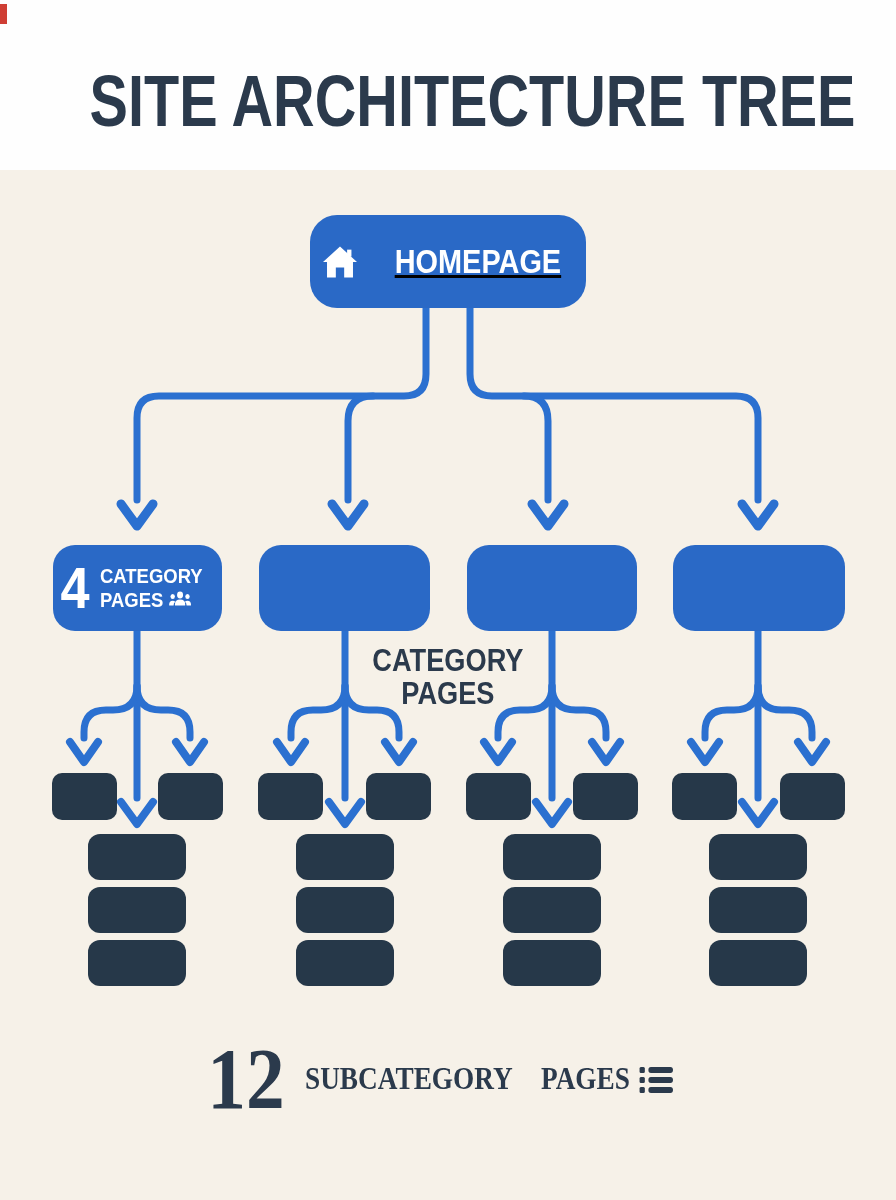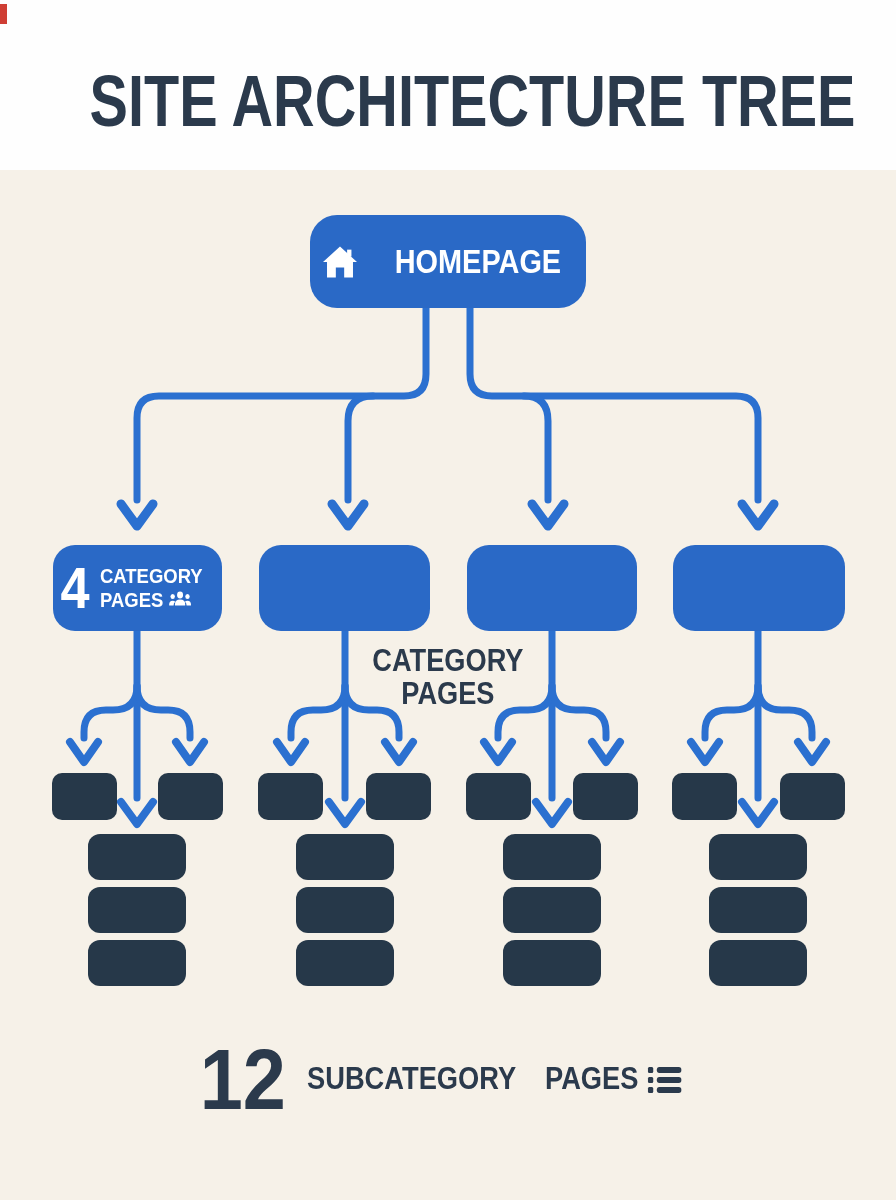--- a/index.html
+++ b/index.html
@@ -10,40 +10,40 @@
   .header{position:absolute;left:0;top:0;width:896px;height:170px;background:#fefefe;z-index:1;}
   .red-mark{position:absolute;left:0;top:4px;width:7px;height:20px;background:#cf3e34;z-index:5;}
   .title{
     position:absolute;top:60px;left:0;width:896px;text-align:center;
     font-size:72px;font-weight:bold;color:#2b3a4c;letter-spacing:0px;
     transform:scaleX(.80);transform-origin:center;white-space:nowrap;z-index:2;
   }
   .canvas{position:absolute;left:0;top:0;width:896px;height:1200px;z-index:2;}
   svg.connectors{position:absolute;left:0;top:0;z-index:1;}
   .node{position:absolute;background:#2a69c6;border-radius:24px;display:flex;align-items:center;justify-content:center;z-index:3;}
-  .homepage{left:310px;top:215px;width:276px;height:93px;gap:21px;border-radius:27px;}
+  .homepage{left:310px;top:215px;width:276px;height:93px;gap:21px;border-radius:27px;text-decoration:underline;}
   .homepage .lbl{color:#fff;font-weight:bold;font-size:34px;transform:scaleX(.85);transform-origin:center;white-space:nowrap;}
   .cat{top:545px;height:86px;border-radius:22px;}
   .cat.b1{left:53px;width:169px;gap:9px;}
   .cat.b2{left:259px;width:171px;}
   .cat.b3{left:467px;width:170px;}
   .cat.b4{left:673px;width:172px;}
   .bigcount{color:#fff;font-weight:bold;font-size:58px;line-height:1;transform:scaleX(.9);}
   .cat .col{display:flex;flex-direction:column;align-items:flex-start;line-height:1.12;}
   .cat .col .ln{color:#fff;font-weight:bold;font-size:21px;transform:scaleX(.88);transform-origin:left center;white-space:nowrap;display:flex;align-items:center;gap:6px;}
   .caption{
     position:absolute;top:644px;left:0;width:896px;text-align:center;z-index:3;
     color:#2b3a4c;font-weight:bold;font-size:32px;line-height:1.04;
   }
   .caption .inner{display:inline-block;transform:scaleX(.85);transform-origin:center;}
   .smallbox{position:absolute;top:773px;width:65px;height:47px;background:#263849;border-radius:10px;z-index:3;}
   .stack{position:absolute;top:834px;display:flex;flex-direction:column;gap:7px;z-index:3;}
   .stack .sb{width:98px;height:46px;background:#263849;border-radius:12px;}
   .stat{
-    position:absolute;top:1040px;left:0;width:896px;display:flex;align-items:center;justify-content:center;gap:16px;z-index:3;
+    position:absolute;top:1040px;left:0;width:896px;display:flex;align-items:center;justify-content:center;gap:16px;z-index:3;font-family:Liberation Serif, serif;
   }
   .stat .num{color:#2b3a4c;font-weight:bold;font-size:86px;line-height:.92;transform:scaleX(.9);}
   .stat .col{display:flex;flex-direction:row;align-items:flex-start;line-height:1.06;}
   .stat .col .ln{color:#2b3a4c;font-weight:bold;font-size:31px;transform:scaleX(.88);transform-origin:left center;white-space:nowrap;display:flex;align-items:center;gap:10px;}
 </style>
 </head>
 <body>
 
 <div class="header"></div>
 <div class="red-mark"></div>

